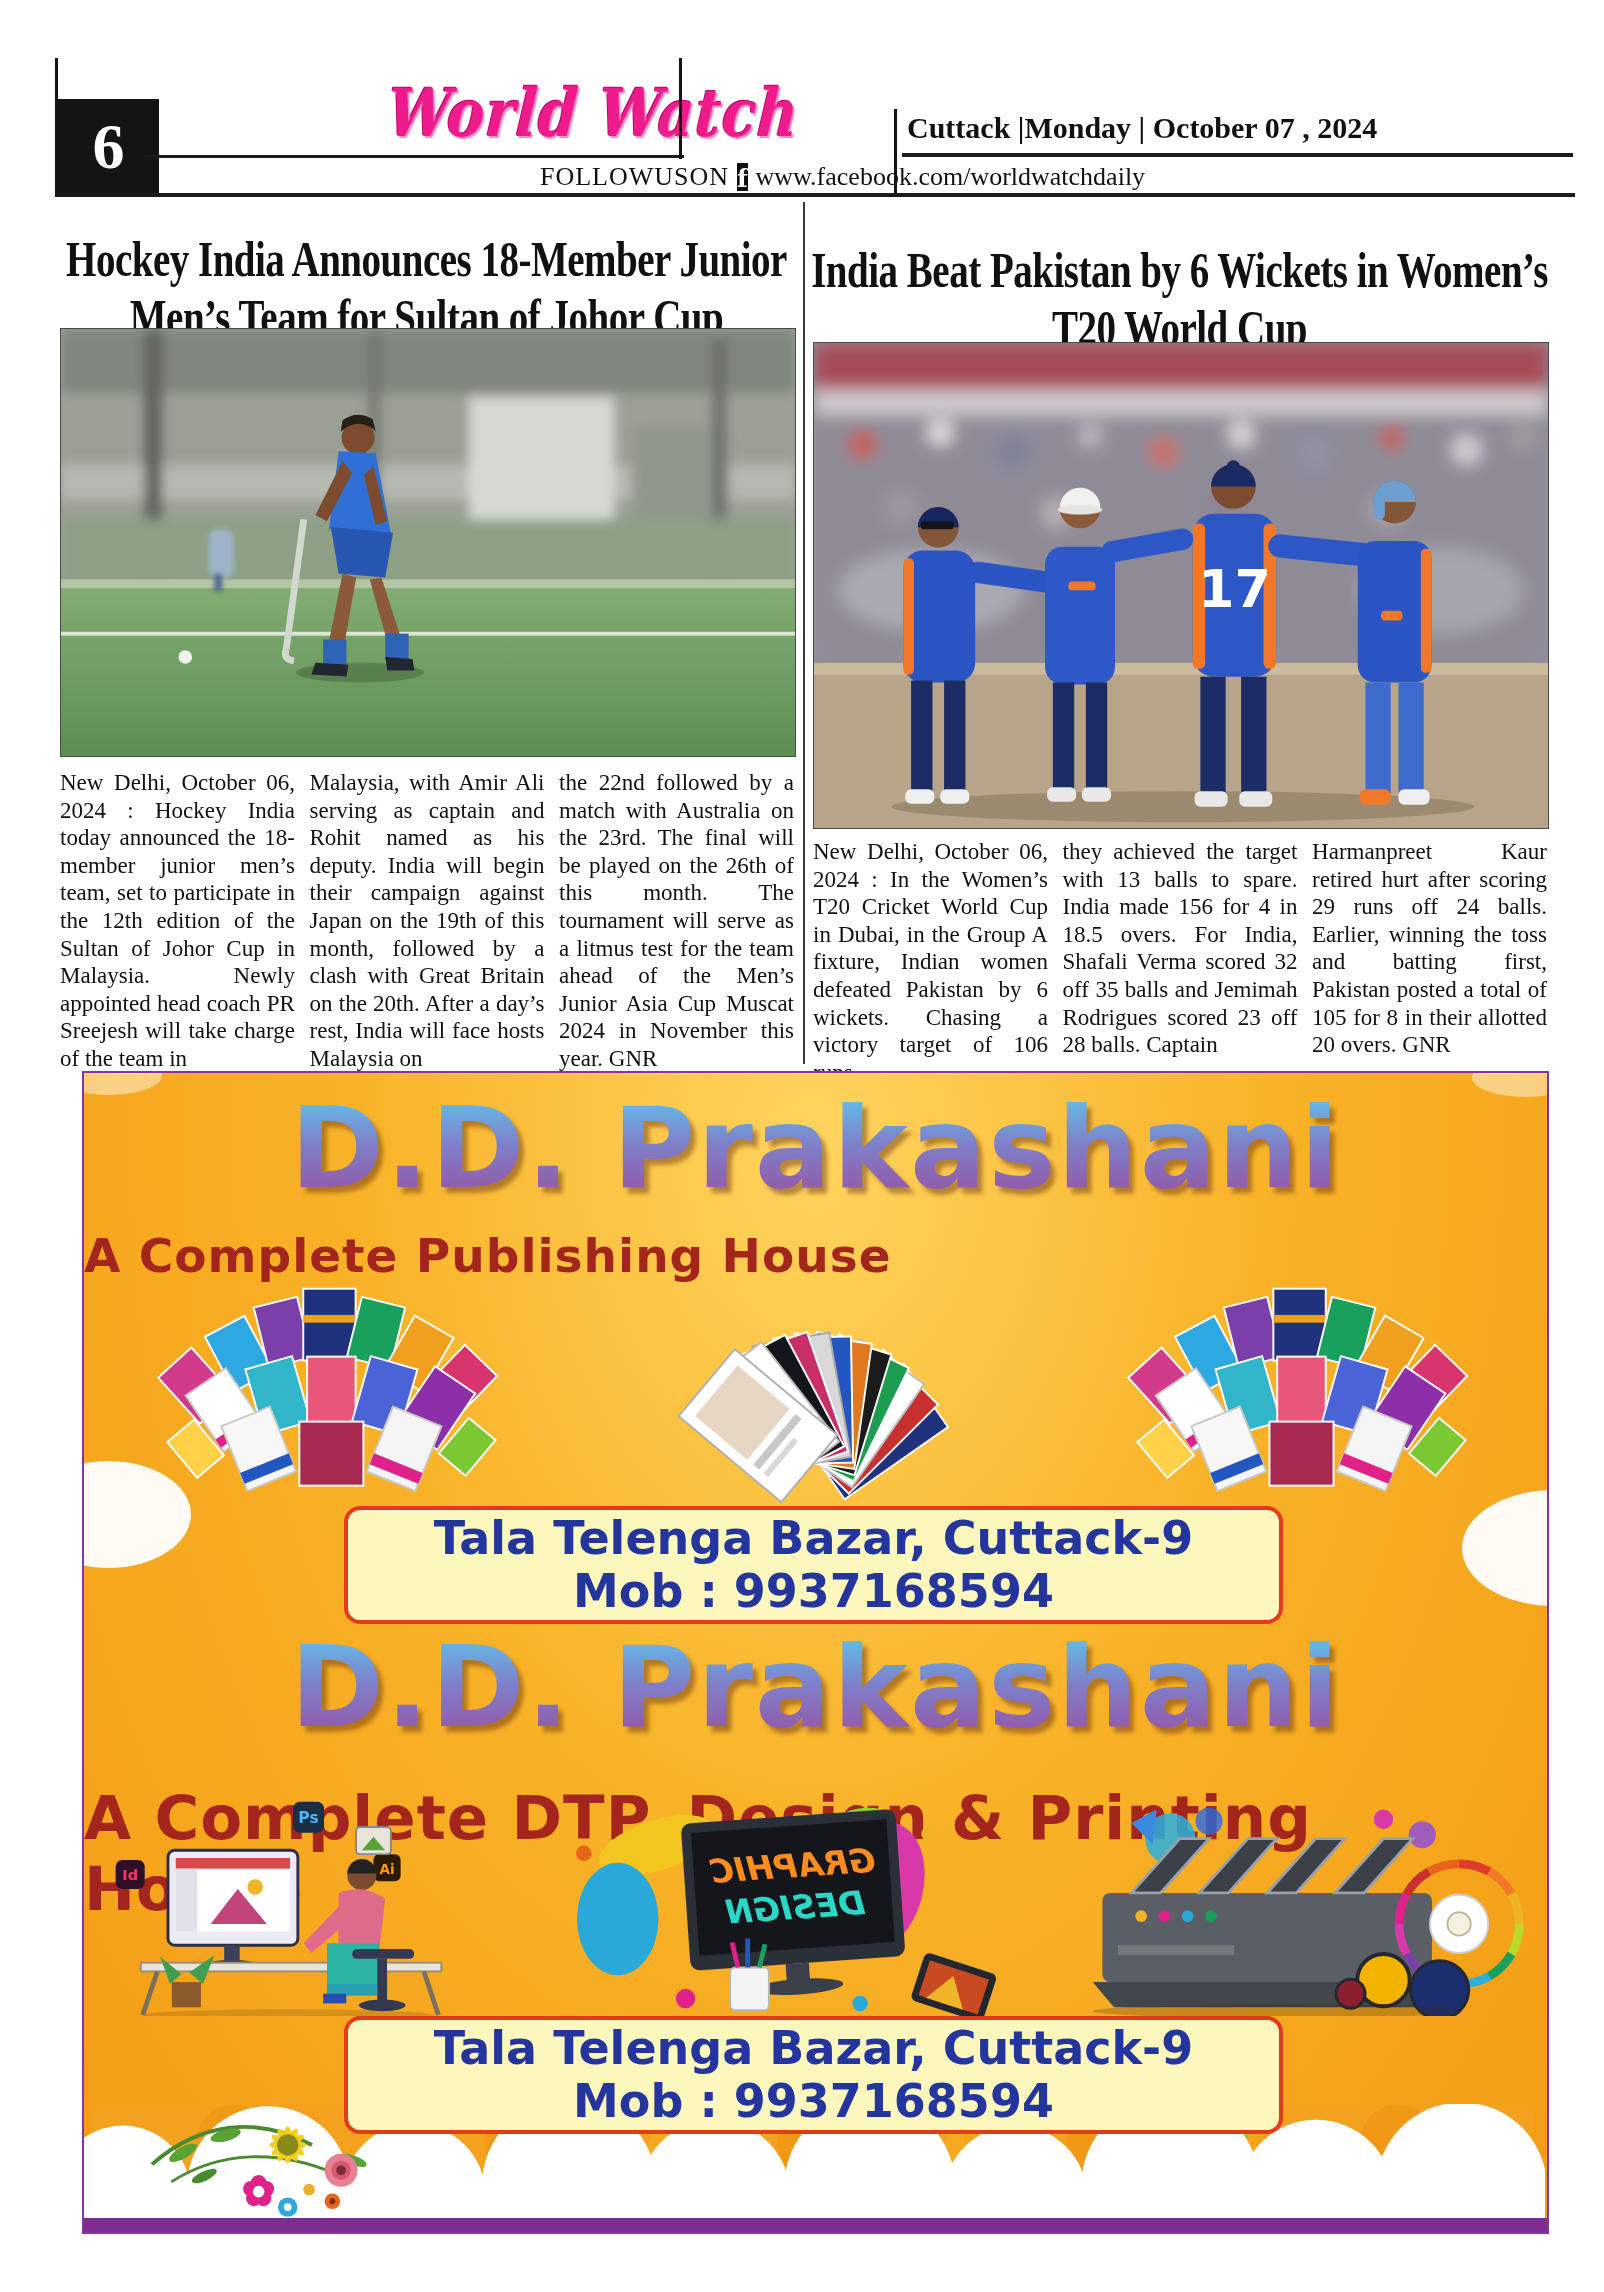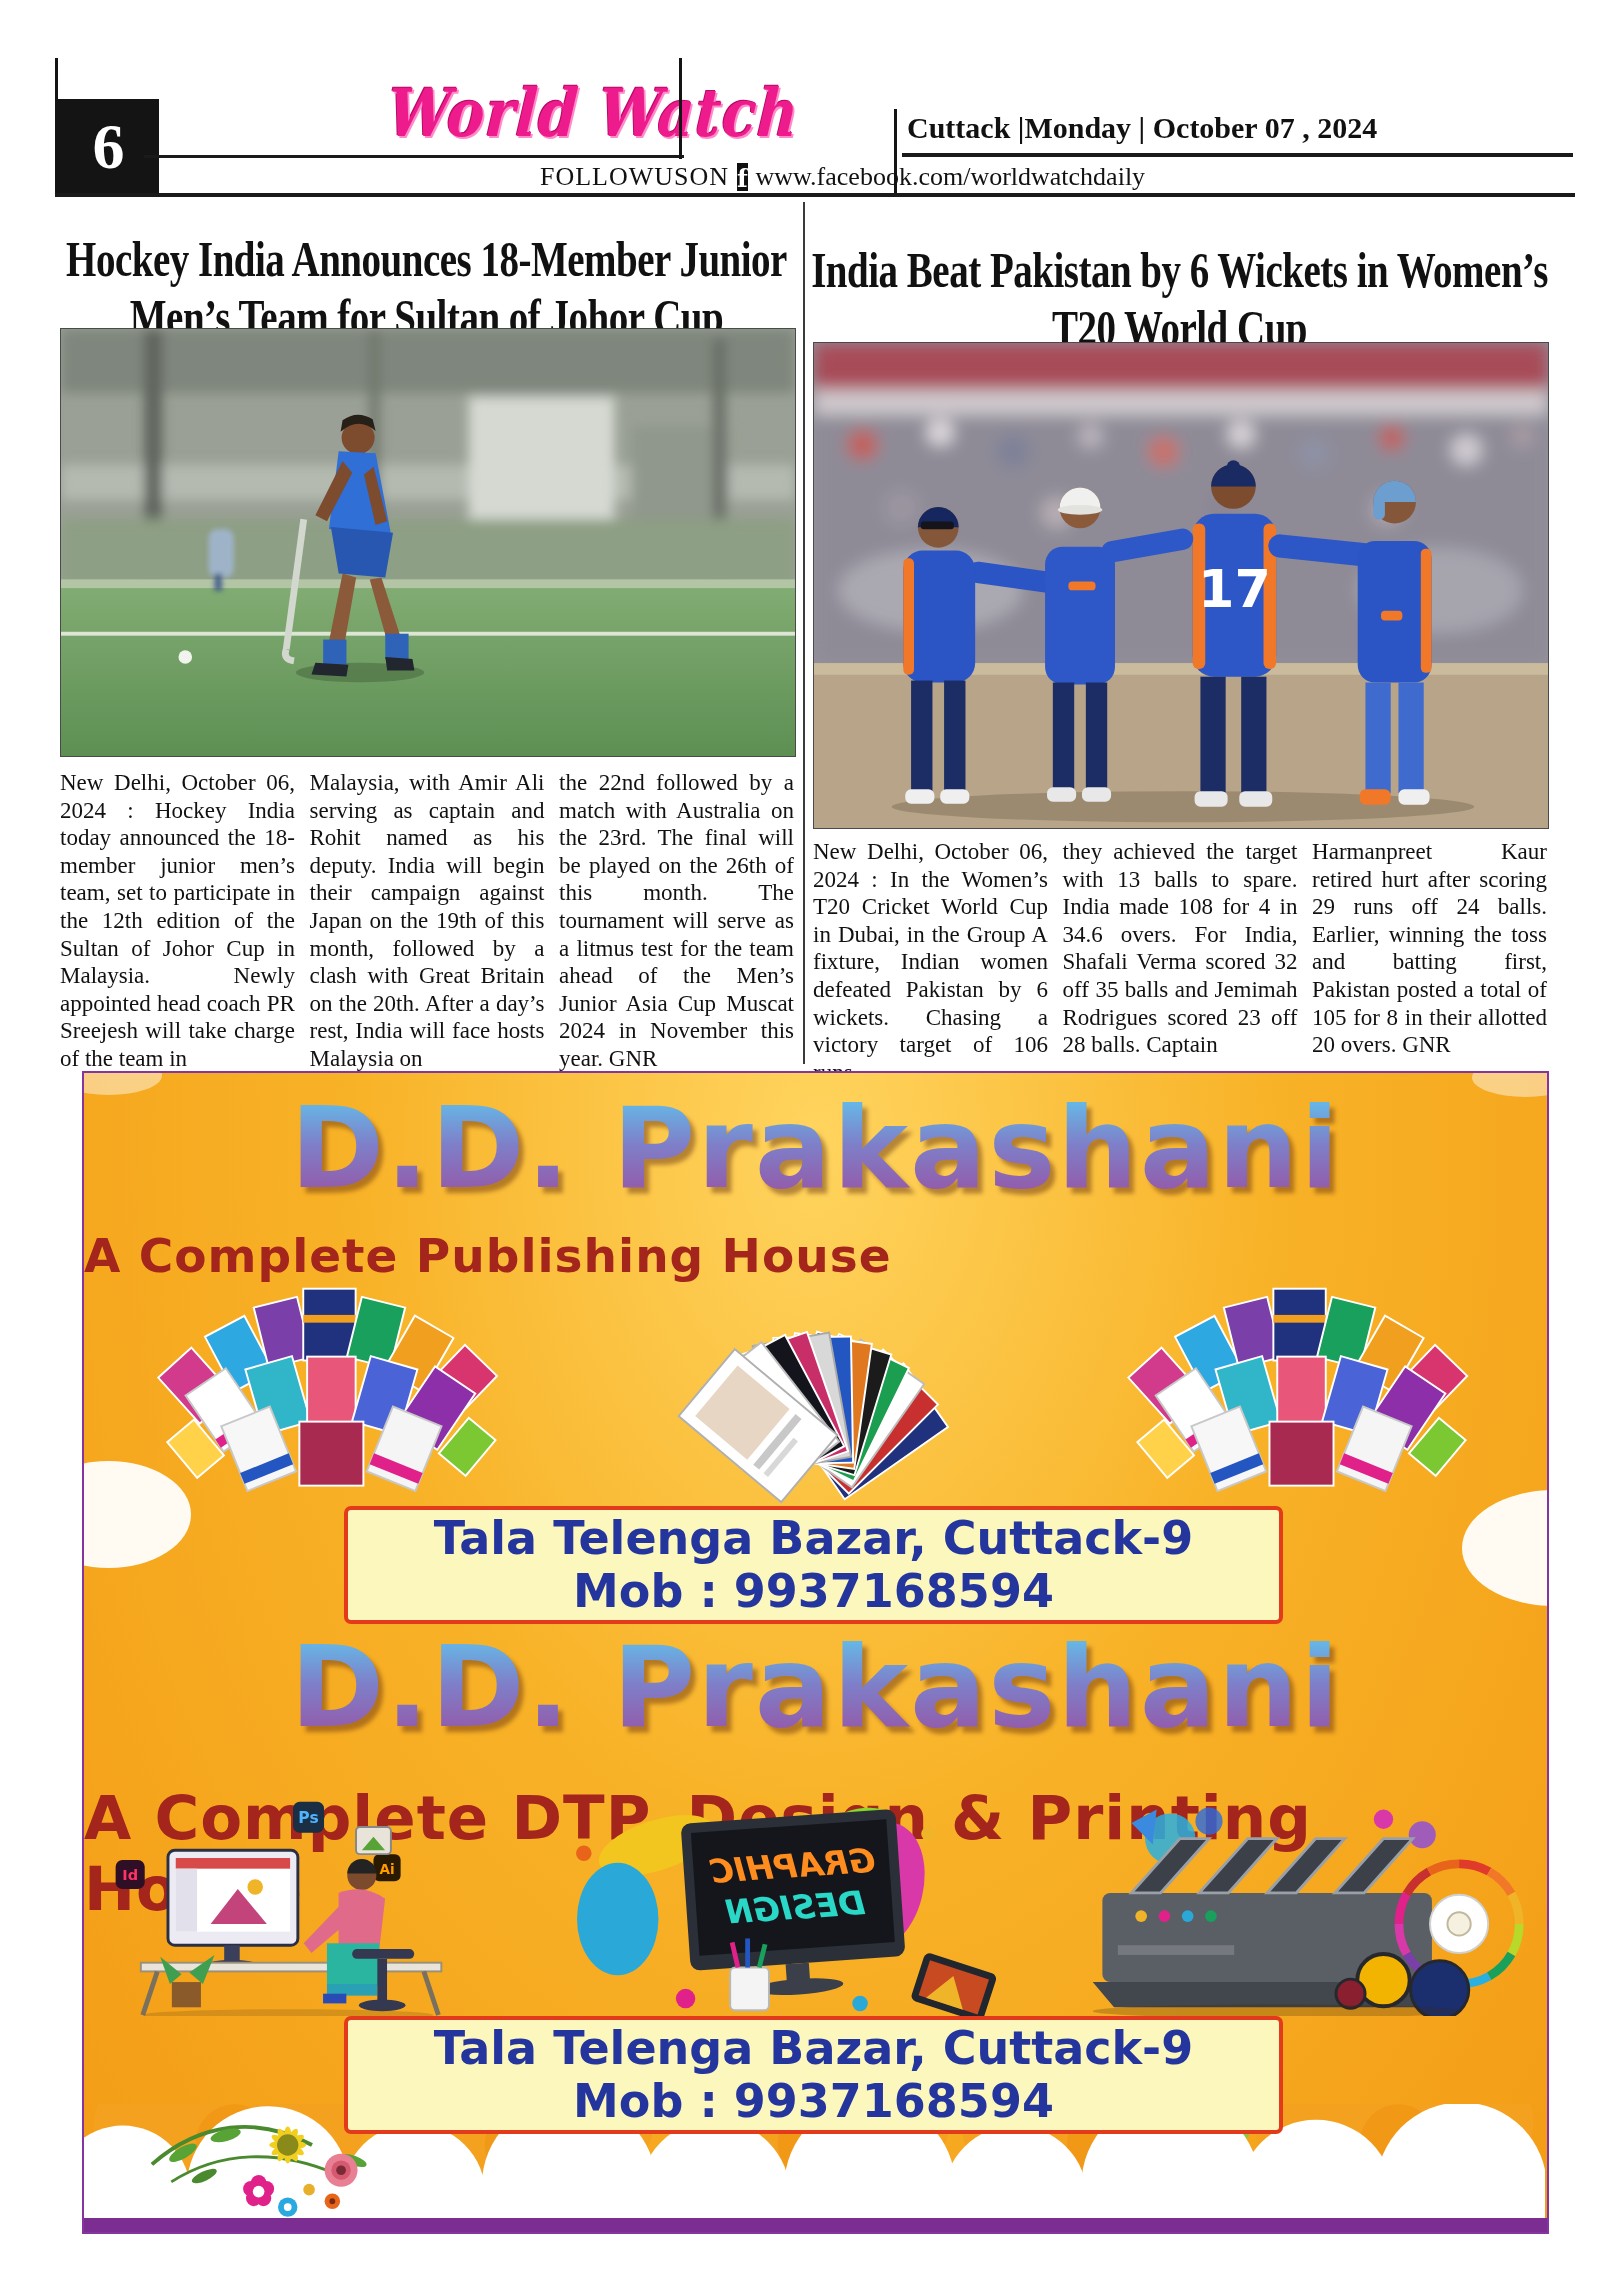--- a/index.html
+++ b/index.html
@@ -51,21 +51,21 @@
             -webkit-background-clip:text;background-clip:text;color:transparent;
             filter:drop-shadow(5.8px 6.8px 1.9px rgba(95,45,15,.45));}
   .t1{top:15.5px;}  .t2{top:555px;}
   .ad-sub{position:absolute;left:0;width:100%;text-align:left;font-weight:bold;color:#a3251c;letter-spacing:1px;}
   .s1{top:155px;font-size:47px;} .s2{top:693px;font-size:61px;margin-top:16px;}
   .ad-svg{position:absolute;left:0;width:1461px;}
   .books-svg{top:206px;height:228px;}
   .illus-svg{top:722px;height:221px;}
   .band-svg{bottom:12.6px;height:115px;z-index:2;}
   .contact-box{position:absolute;left:260px;width:939px;height:118px;background:#fcf7bd;border:4.9px solid #e23a1b;
-               border-radius:7px;box-sizing:border-box;text-align:center;color:#24359e;font-weight:bold;z-index:3;
+               border-radius:16px;box-sizing:border-box;text-align:center;color:#24359e;font-weight:bold;z-index:3;
                display:flex;flex-direction:column;justify-content:center;gap:1.9px;}
   .contact-box .addr{font-size:46px;line-height:1.1;}
   .contact-box .mob{font-size:46px;line-height:1.1;}
   .box1{top:433px;} .box2{top:943px;}
   .purple-bar{position:absolute;left:0;bottom:0;width:100%;height:13.6px;background:#7b2d92;z-index:4;}
 </style>
 </head>
 <body>
 
 <div class="page">
@@ -234,21 +234,21 @@
           <rect x="568" y="350" width="26" height="114" fill="#3f6ace"></rect>
           <rect x="602" y="350" width="26" height="114" fill="#3f6ace"></rect>
           <rect x="562" y="460" width="32" height="16" rx="6" fill="#f07828"></rect>
           <rect x="602" y="460" width="32" height="16" rx="6" fill="#efefef"></rect>
         </g>
       </svg>
     </div>
 
     <div class="cols cols-right">
       <p>New Delhi, October 06, 2024 :  In the Women’s T20 Cricket World Cup in Dubai, in the Group A fixture, Indian women defeated Pakistan by 6 wickets. Chasing a victory target of 106 runs,</p>
-      <p>they achieved the target with 13 balls to spare. India made 108 for 4 in 34.6 overs. For India, Shafali Verma scored 32 off 35 balls and Jemimah Rodrigues scored 23 off 28 balls. Captain</p>
+      <p>they achieved the target with 13 balls to spare. India made 156 for 4 in 18.5 overs. For India, Shafali Verma scored 32 off 35 balls and Jemimah Rodrigues scored 23 off 28 balls. Captain</p>
       <p>Harmanpreet Kaur retired hurt after scoring 29 runs off 24 balls. Earlier, winning the toss and batting first, Pakistan posted a total of 105 for 8 in their allotted 20 overs. GNR</p>
     </div>
   </section>
 
   <section class="ad">
     <div class="cloud" style="left:-58px;top:388px;width:165px;height:107px;opacity:.95;"></div>
     <div class="cloud" style="left:1378px;top:417px;width:184px;height:116px;opacity:.95;"></div>
     <div class="cloud" style="left:-29px;top:-17.5px;width:107px;height:39px;opacity:.45;"></div>
     <div class="cloud" style="left:1388px;top:-15.5px;width:107px;height:39px;opacity:.45;"></div>
 

